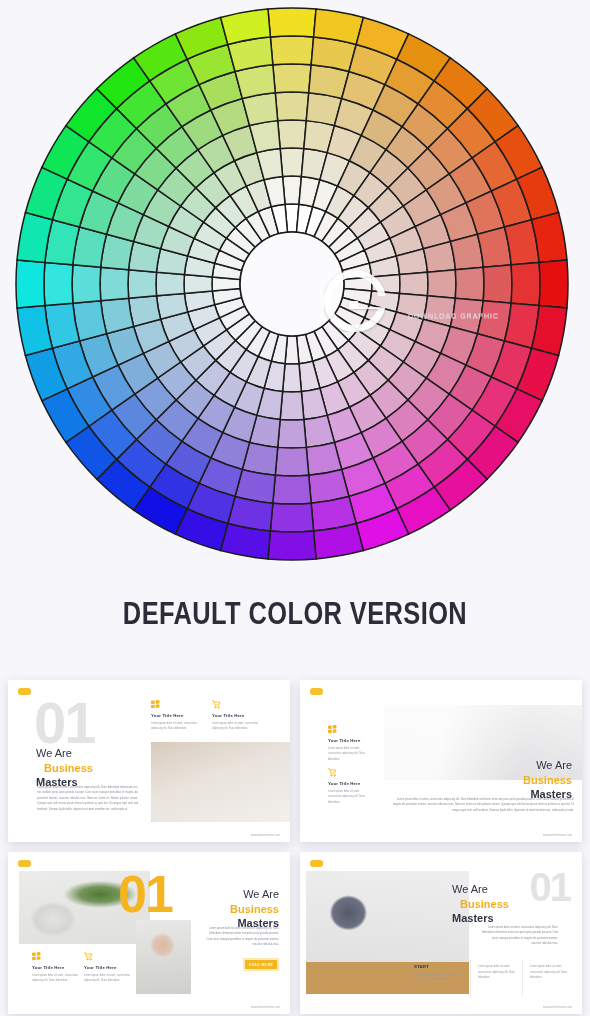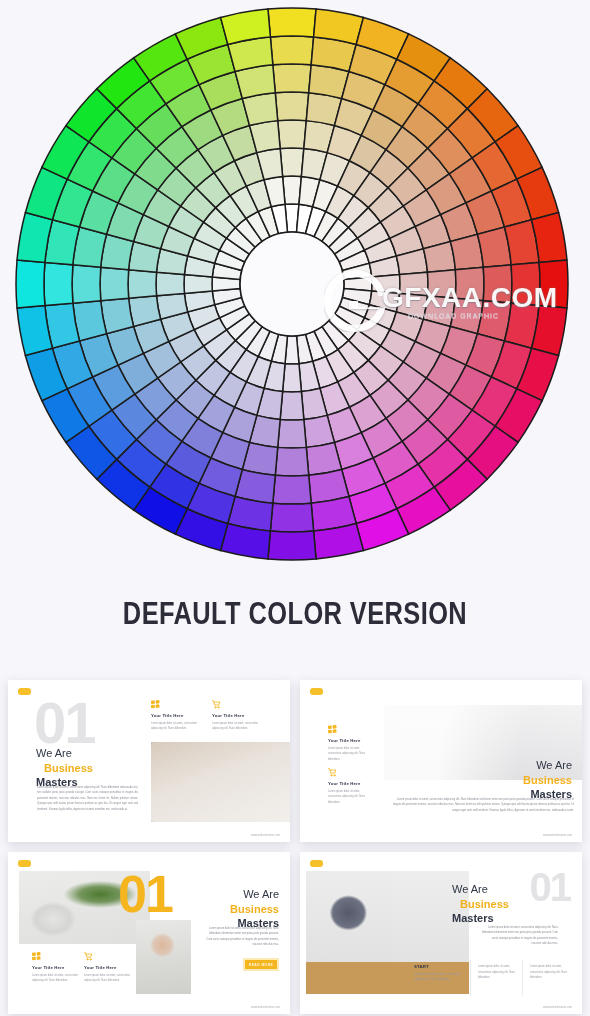--- a/index.html
+++ b/index.html
@@ -648,17 +648,16 @@
         <div class="feat-body">Lorem ipsum dolor sit amet, consectetur adipiscing elit. Nunc bibendum.</div>
       </div>
 
       <div class="site-url">www.websitename.com</div>
     </div>
 
   </div>
 
   <div class="watermark">
     <div class="wm-glyph"></div>
-    <div class="wm-text">GFXAA.COM</div>
     <div class="wm-sub">DOWNLOAD GRAPHIC</div>
   </div>
 
 </div>
 
 </body></html>

